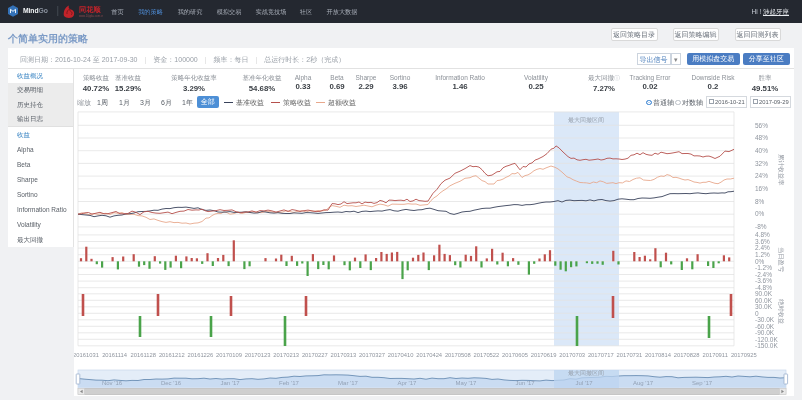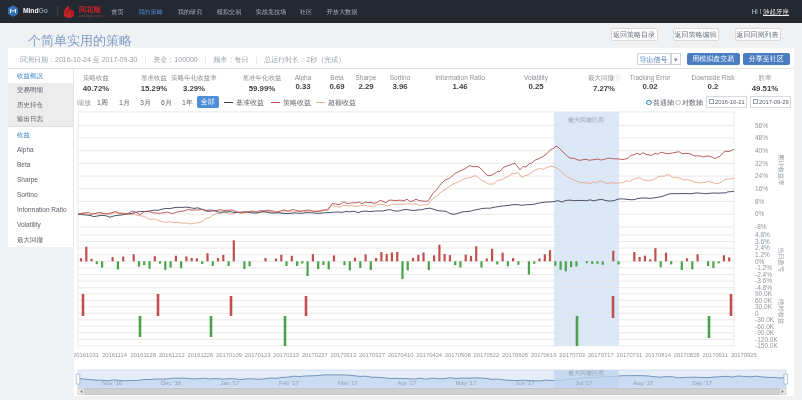--- a/index.html
+++ b/index.html
@@ -6,21 +6,21 @@
 #page{position:relative;width:802px;height:400px;}
 .abs{position:absolute;}
 
 #nav{position:absolute;left:0;top:0;width:802px;height:23px;background:#242830;}
 .ni{position:absolute;top:8px;transform:translateX(-50%);font-size:6.2px;color:#aab0ba;white-space:nowrap;}
 .ni.act{color:#4f8ed8;}
 #hi{position:absolute;right:13px;top:8px;font-size:6.5px;color:#c9ced6;white-space:nowrap;}
 #hi u{color:#e8ebef;}
 
 #trow{position:absolute;left:0;top:23px;width:802px;height:25px;}
-#title{position:absolute;left:28px;top:8.5px;font-size:13px;color:#7d9cc7;}
+#title{position:absolute;left:8px;top:8.5px;font-size:10px;color:#7d9cc7;font-weight:bold;}
 .gbtn{position:absolute;top:4.5px;height:13px;background:#fff;border:1px solid #d9d9d9;border-radius:2px;font-size:7px;color:#69707a;text-align:center;line-height:11.5px;white-space:nowrap;}
 
 #prow{position:absolute;left:8px;top:48px;width:786px;height:21px;background:#fff;border-bottom:1px solid #e2e2e2;}
 #ptext{position:absolute;left:12px;top:7px;font-size:7px;color:#9aa0a8;white-space:nowrap;}
 #ptext b{color:#9aa0a8;font-weight:normal;}
 #ptext .sep{color:#d8d8d8;padding:0 7px;}
 .wbtn{position:absolute;top:4.5px;height:12.5px;background:#fff;border:1px solid #ccd4de;font-size:7px;color:#4a7ebb;text-align:center;line-height:11px;white-space:nowrap;}
 .bbtn{position:absolute;top:5px;height:11.5px;background:#4a7cc2;border-radius:2px;font-size:7px;color:#fff;text-align:center;line-height:11.5px;white-space:nowrap;}
 
 #side{position:absolute;left:8px;top:69px;width:66px;background:#fff;border-right:1px solid #e3e3e3;}
@@ -95,31 +95,31 @@
       <div class="smet">Sortino</div>
       <div class="smet">Information Ratio</div>
       <div class="smet">Volatility</div>
       <div class="smet">最大回撤</div>
 </div>
 <div id="card">
   <div class="stat" style="left:22px">
         <div class="sl">策略收益</div>
         <div class="sv">40.72%</div>
       </div>
-      <div class="stat" style="left:80px">
+      <div class="stat" style="left:54px">
         <div class="sl">基准收益</div>
         <div class="sv">15.29%</div>
       </div>
       <div class="stat" style="left:120px">
         <div class="sl">策略年化收益率</div>
         <div class="sv">3.29%</div>
       </div>
       <div class="stat" style="left:188px">
         <div class="sl">基准年化收益</div>
-        <div class="sv">59.99%</div>
+        <div class="sv">54.68%</div>
       </div>
       <div class="stat" style="left:229px">
         <div class="sl">Alpha</div>
         <div class="sv">0.33</div>
       </div>
       <div class="stat" style="left:263px">
         <div class="sl">Beta</div>
         <div class="sv">0.69</div>
       </div>
       <div class="stat" style="left:292px">

